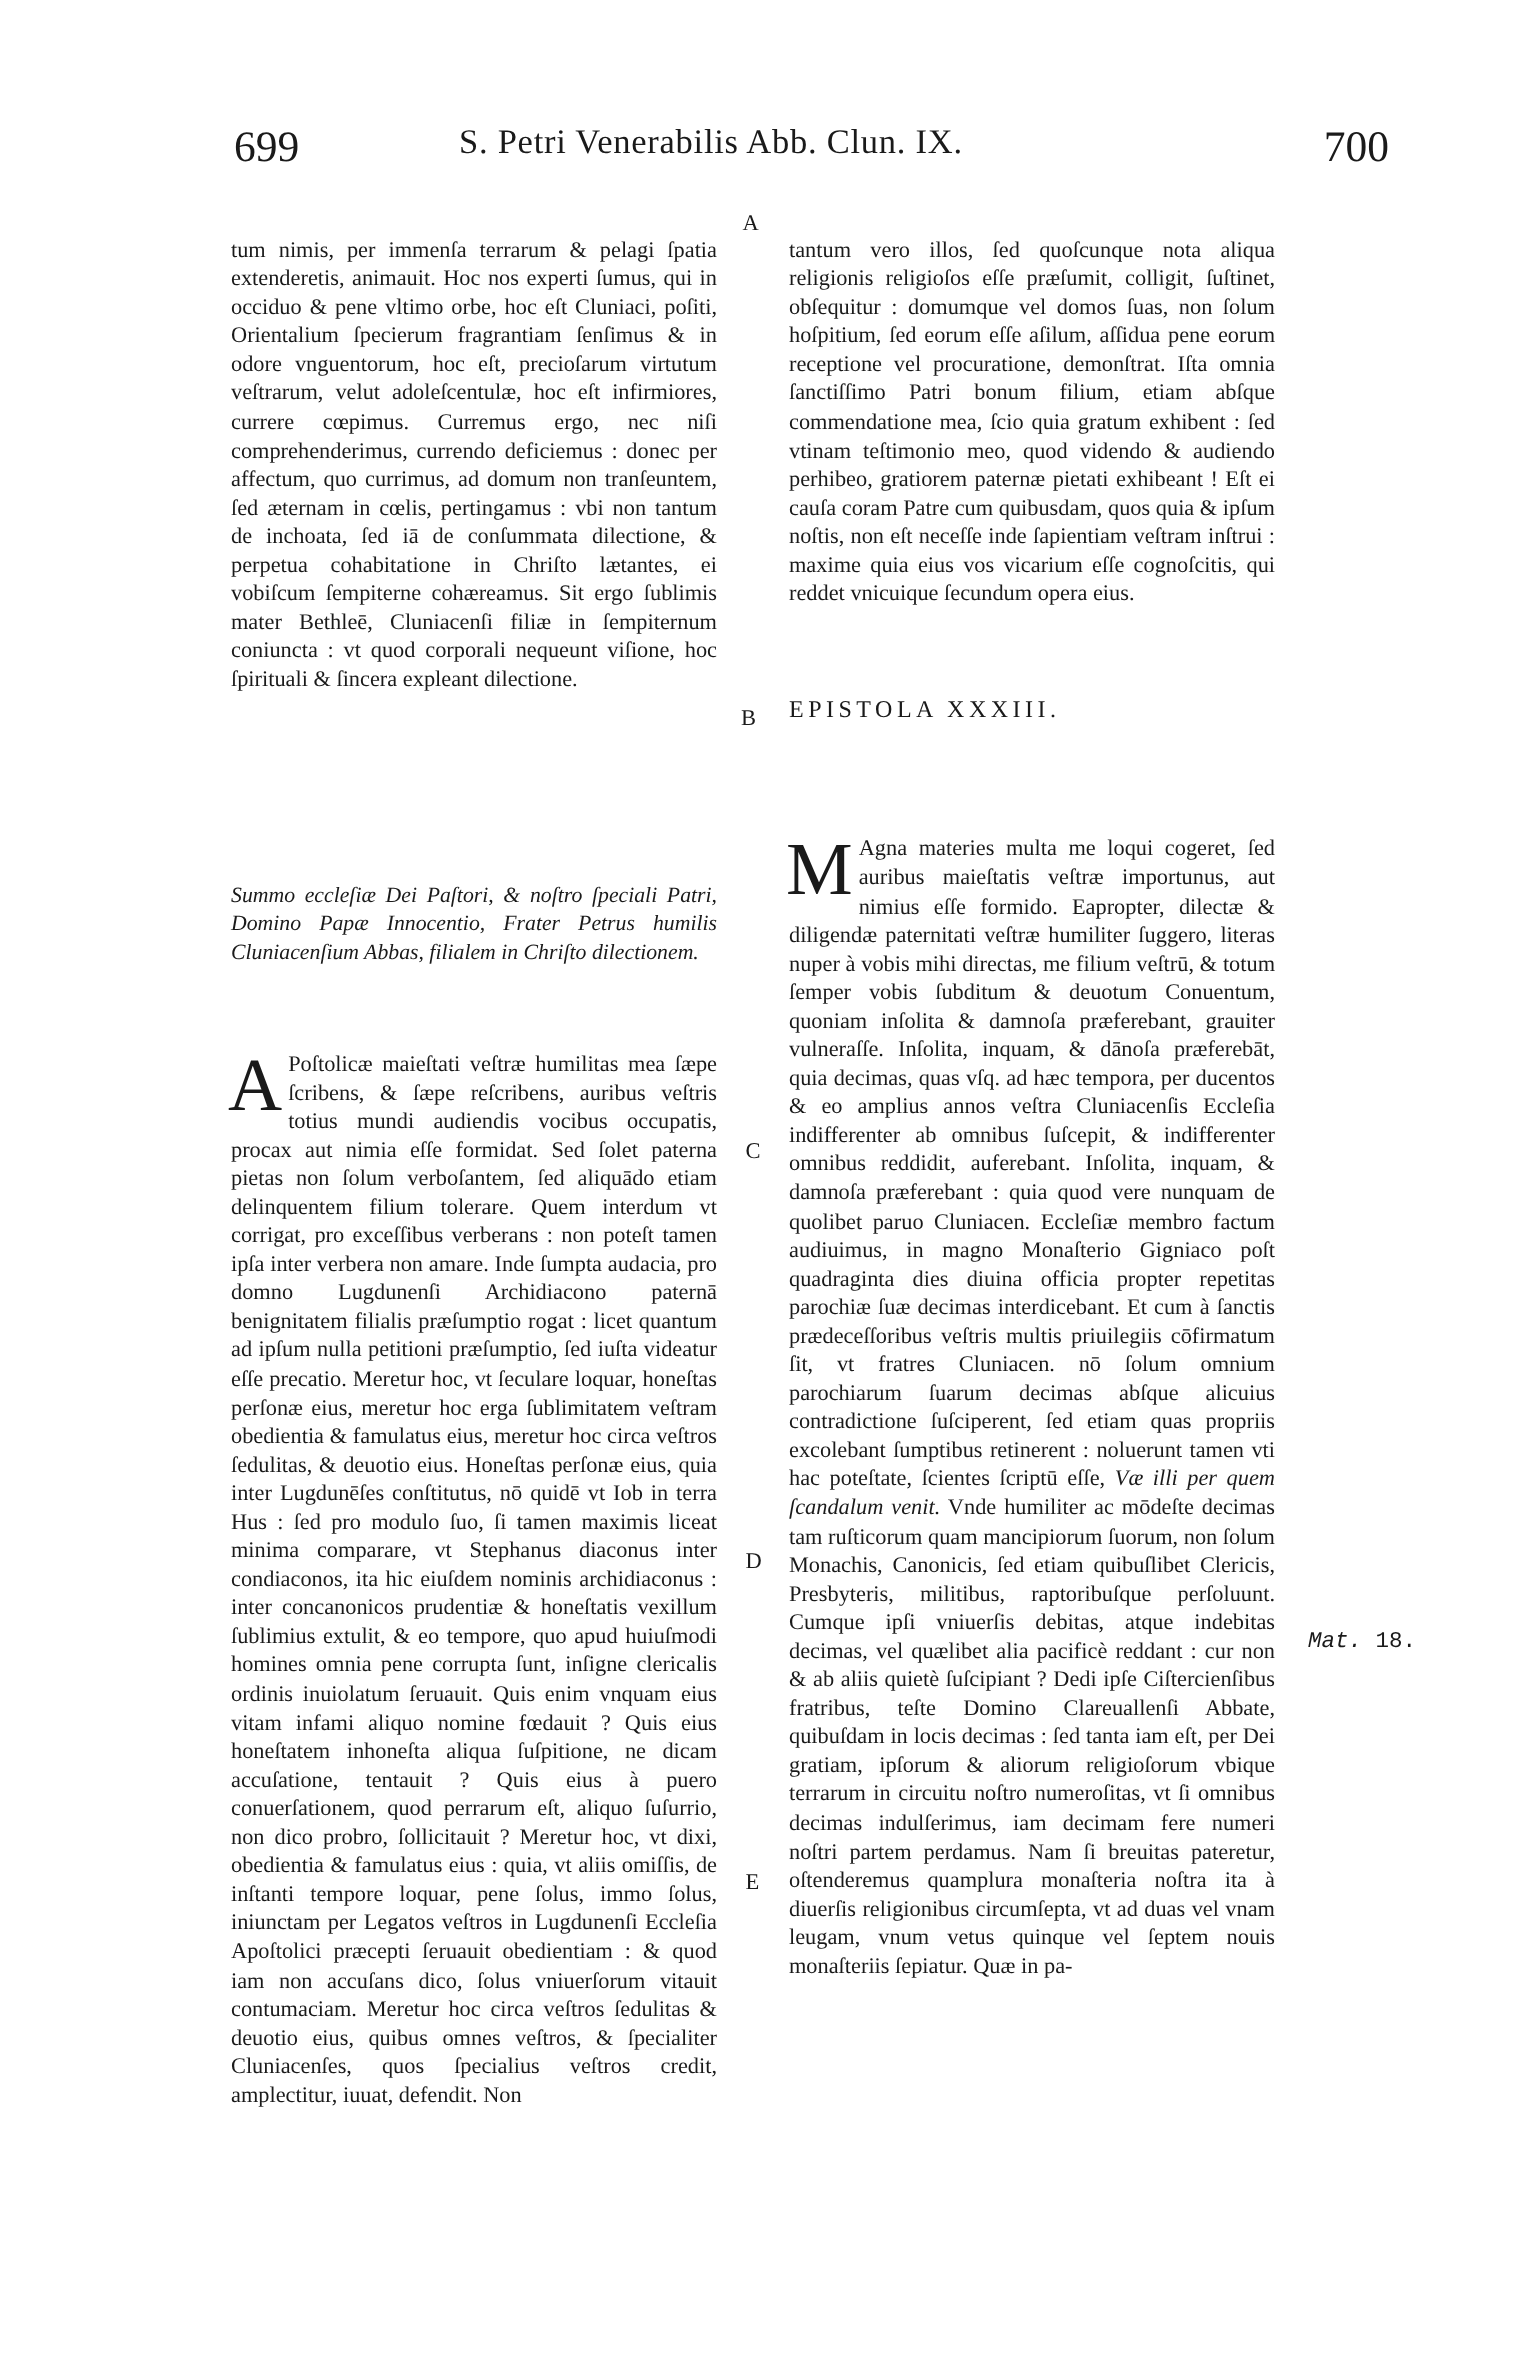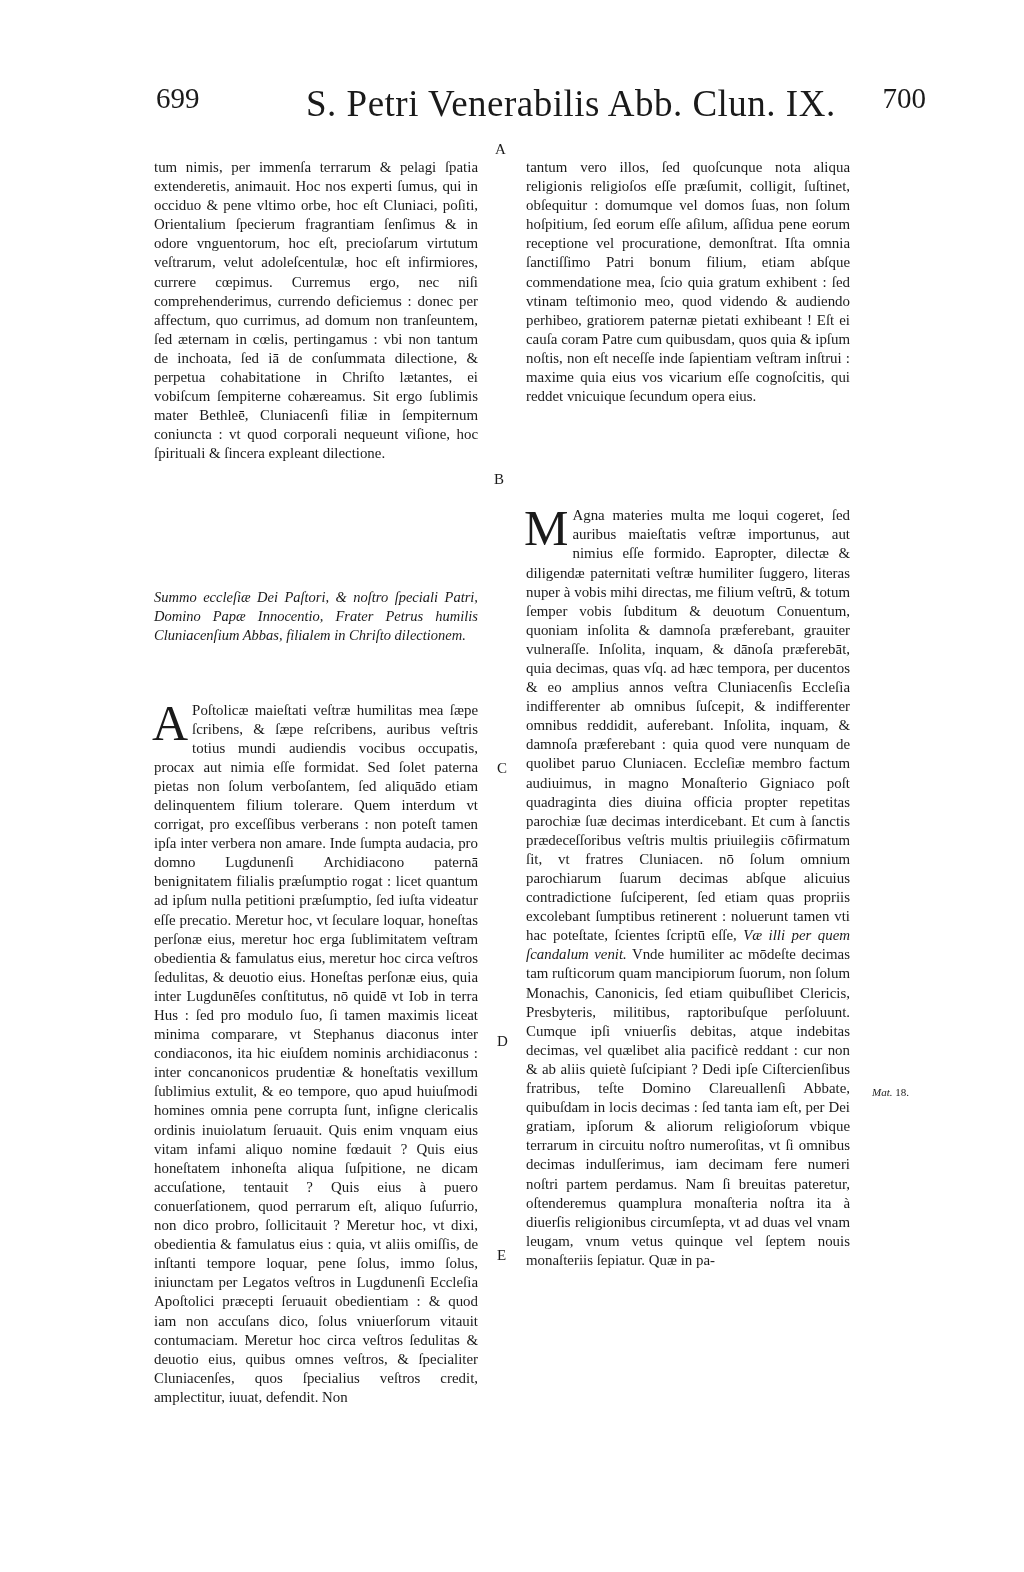--- a/index.html
+++ b/index.html
@@ -7,36 +7,36 @@
     width: 1024px; height: 1572px; position: relative; overflow: hidden;
     font-family: "DejaVu Serif", "Liberation Serif", serif;
     color: #1a1a1a;
   }
   .page { position: absolute; left: 0; top: 0; width: 1024px; height: 1572px; }
 
   .running-head { position: absolute; top: 82px; left: 132px; width: 770px; height: 44px; margin-left: 24px; }
   .pnum { position: absolute; top: 0; font-size: 29px; font-family: "Liberation Serif", serif; }
   .pnum.left { left: 0; }
   .pnum.right { right: 0; }
-  .rh-title { position: absolute; top: 0; left: 150px; font-size: 37px; font-family: "Liberation Serif", serif; letter-spacing: 0.5px; }
+  .rh-title { position: absolute; top: 0; left: 150px; font-size: 23px; font-family: "Liberation Serif", serif; letter-spacing: 0.5px; }
 
   .col { position: absolute; top: 142px; width: 356px; font-family: "Liberation Serif", serif; font-size: 14.9px; line-height: 19.1px; text-align: justify; }
   .col.left { left: 138px; }
   .col.right { left: 510px; top: 142px; }
 
   .col p { margin: 16px; text-align: justify; }
 
   .epistola-title { text-align: center; letter-spacing: 3px; font-size: 16px; margin: 0; font-family: "Liberation Serif", serif; }
   .salutation { font-style: italic; text-align: center; font-size: 14.5px; line-height: 19px; margin: 0; }
 
   .dropcap-para { position: relative; }
   .dropcap { float: left; font-size: 50px; line-height: 40px; margin: 2px 4px 0 -2px; font-family: "Liberation Serif", serif; }
 
   .margin-letter { position: absolute; font-size: 15px; font-family: "Liberation Serif", serif; }
-  .margin-note { position: absolute; font-size: 11px; font-style: italic; font-family: Liberation Serif, serif; text-align: right; }
+  .margin-note { position: absolute; font-size: 15px; font-style: italic; font-family: Liberation Mono, monospace; text-align: right; }
   .margin-note .num { font-style: normal; }
 </style>
 </head>
 <body>
 
 <div class="page">
 
   <div class="running-head">
     <span class="pnum left">699</span>
     <span class="rh-title">S. Petri Venerabilis Abb. Clun. IX.</span>
@@ -53,20 +53,21 @@
 
     <p class="dropcap-para">
       <span class="dropcap">A</span><span>Poſtolicæ maieſtati veſtræ humilitas mea ſæpe ſcribens, &amp; ſæpe reſcribens, auribus veſtris totius mundi audiendis vocibus occupatis, procax aut nimia eſſe formidat. Sed ſolet paterna pietas non ſolum verboſantem, ſed aliquādo etiam delinquentem filium tolerare. Quem interdum vt corrigat, pro exceſſibus verberans : non poteſt tamen ipſa inter verbera non amare. Inde ſumpta audacia, pro domno Lugdunenſi Archidiacono paternā benignitatem filialis præſumptio rogat : licet quantum ad ipſum nulla petitioni præſumptio, ſed iuſta videatur eſſe precatio. Meretur hoc, vt ſeculare loquar, honeſtas perſonæ eius, meretur hoc erga ſublimitatem veſtram obedientia &amp; famulatus eius, meretur hoc circa veſtros ſedulitas, &amp; deuotio eius. Honeſtas perſonæ eius, quia inter Lugdunēſes conſtitutus, nō quidē vt Iob in terra Hus : ſed pro modulo ſuo, ſi tamen maximis liceat minima comparare, vt Stephanus diaconus inter condiaconos, ita hic eiuſdem nominis archidiaconus : inter concanonicos prudentiæ &amp; honeſtatis vexillum ſublimius extulit, &amp; eo tempore, quo apud huiuſmodi homines omnia pene corrupta ſunt, inſigne clericalis ordinis inuiolatum ſeruauit. Quis enim vnquam eius vitam infami aliquo nomine fœdauit ? Quis eius honeſtatem inhoneſta aliqua ſuſpitione, ne dicam accuſatione, tentauit ? Quis eius à puero conuerſationem, quod perrarum eſt, aliquo ſuſurrio, non dico probro, ſollicitauit ? Meretur hoc, vt dixi, obedientia &amp; famulatus eius : quia, vt aliis omiſſis, de inſtanti tempore loquar, pene ſolus, immo ſolus, iniunctam per Legatos veſtros in Lugdunenſi Eccleſia Apoſtolici præcepti ſeruauit obedientiam : &amp; quod iam non accuſans dico, ſolus vniuerſorum vitauit contumaciam. Meretur hoc circa veſtros ſedulitas &amp; deuotio eius, quibus omnes veſtros, &amp; ſpecialiter Cluniacenſes, quos ſpecialius veſtros credit, amplectitur, iuuat, defendit. Non</span>
     </p>
   </div>
 
   <div class="col right">
     <p>tantum vero illos, ſed quoſcunque nota aliqua religionis religioſos eſſe præſumit, colligit, ſuſtinet, obſequitur : domumque vel domos ſuas, non ſolum hoſpitium, ſed eorum eſſe aſilum, aſſidua pene eorum receptione vel procuratione, demonſtrat. Iſta omnia ſanctiſſimo Patri bonum filium, etiam abſque commendatione mea, ſcio quia gratum exhibent : ſed vtinam teſtimonio meo, quod videndo &amp; audiendo perhibeo, gratiorem paternæ pietati exhibeant ! Eſt ei cauſa coram Patre cum quibusdam, quos quia &amp; ipſum noſtis, non eſt neceſſe inde ſapientiam veſtram inſtrui : maxime quia eius vos vicarium eſſe cognoſcitis, qui reddet vnicuique ſecundum opera eius.</p>
 
     <div style="height: 26px;"></div>
+    <p class="epistola-title">EPISTOLA XXXIII.</p>
     <div style="height: 20px;"></div>
     <div style="height: 22px;"></div>
 
     <p class="dropcap-para">
       <span class="dropcap">M</span><span>Agna materies multa me loqui cogeret, ſed auribus maieſtatis veſtræ importunus, aut nimius eſſe formido. Eapropter, dilectæ &amp; diligendæ paternitati veſtræ humiliter ſuggero, literas nuper à vobis mihi directas, me filium veſtrū, &amp; totum ſemper vobis ſubditum &amp; deuotum Conuentum, quoniam inſolita &amp; damnoſa præferebant, grauiter vulneraſſe. Inſolita, inquam, &amp; dānoſa præferebāt, quia decimas, quas vſq. ad hæc tempora, per ducentos &amp; eo amplius annos veſtra Cluniacenſis Eccleſia indifferenter ab omnibus ſuſcepit, &amp; indifferenter omnibus reddidit, auferebant. Inſolita, inquam, &amp; damnoſa præferebant : quia quod vere nunquam de quolibet paruo Cluniacen. Eccleſiæ membro factum audiuimus, in magno Monaſterio Gigniaco poſt quadraginta dies diuina officia propter repetitas parochiæ ſuæ decimas interdicebant. Et cum à ſanctis prædeceſſoribus veſtris multis priuilegiis cōfirmatum ſit, vt fratres Cluniacen. nō ſolum omnium parochiarum ſuarum decimas abſque alicuius contradictione ſuſciperent, ſed etiam quas propriis excolebant ſumptibus retinerent : noluerunt tamen vti hac poteſtate, ſcientes ſcriptū eſſe, </span><i>Væ illi per quem ſcandalum venit.</i><span> Vnde humiliter ac mōdeſte decimas tam ruſticorum quam mancipiorum ſuorum, non ſolum Monachis, Canonicis, ſed etiam quibuſlibet Clericis, Presbyteris, militibus, raptoribuſque perſoluunt. Cumque ipſi vniuerſis debitas, atque indebitas decimas, vel quælibet alia pacificè reddant : cur non &amp; ab aliis quietè ſuſcipiant ? Dedi ipſe Ciſtercienſibus fratribus, teſte Domino Clareuallenſi Abbate, quibuſdam in locis decimas : ſed tanta iam eſt, per Dei gratiam, ipſorum &amp; aliorum religioſorum vbique terrarum in circuitu noſtro numeroſitas, vt ſi omnibus decimas indulſerimus, iam decimam fere numeri noſtri partem perdamus. Nam ſi breuitas pateretur, oſtenderemus quamplura monaſteria noſtra ita à diuerſis religionibus circumſepta, vt ad duas vel vnam leugam, vnum vetus quinque vel ſeptem nouis monaſteriis ſepiatur. Quæ in pa-</span>
     </p>
   </div>
 
   <span class="margin-letter" style="left:495px; top:141px;">A</span>
   <span class="margin-letter" style="left:494px; top:471px;">B</span>

